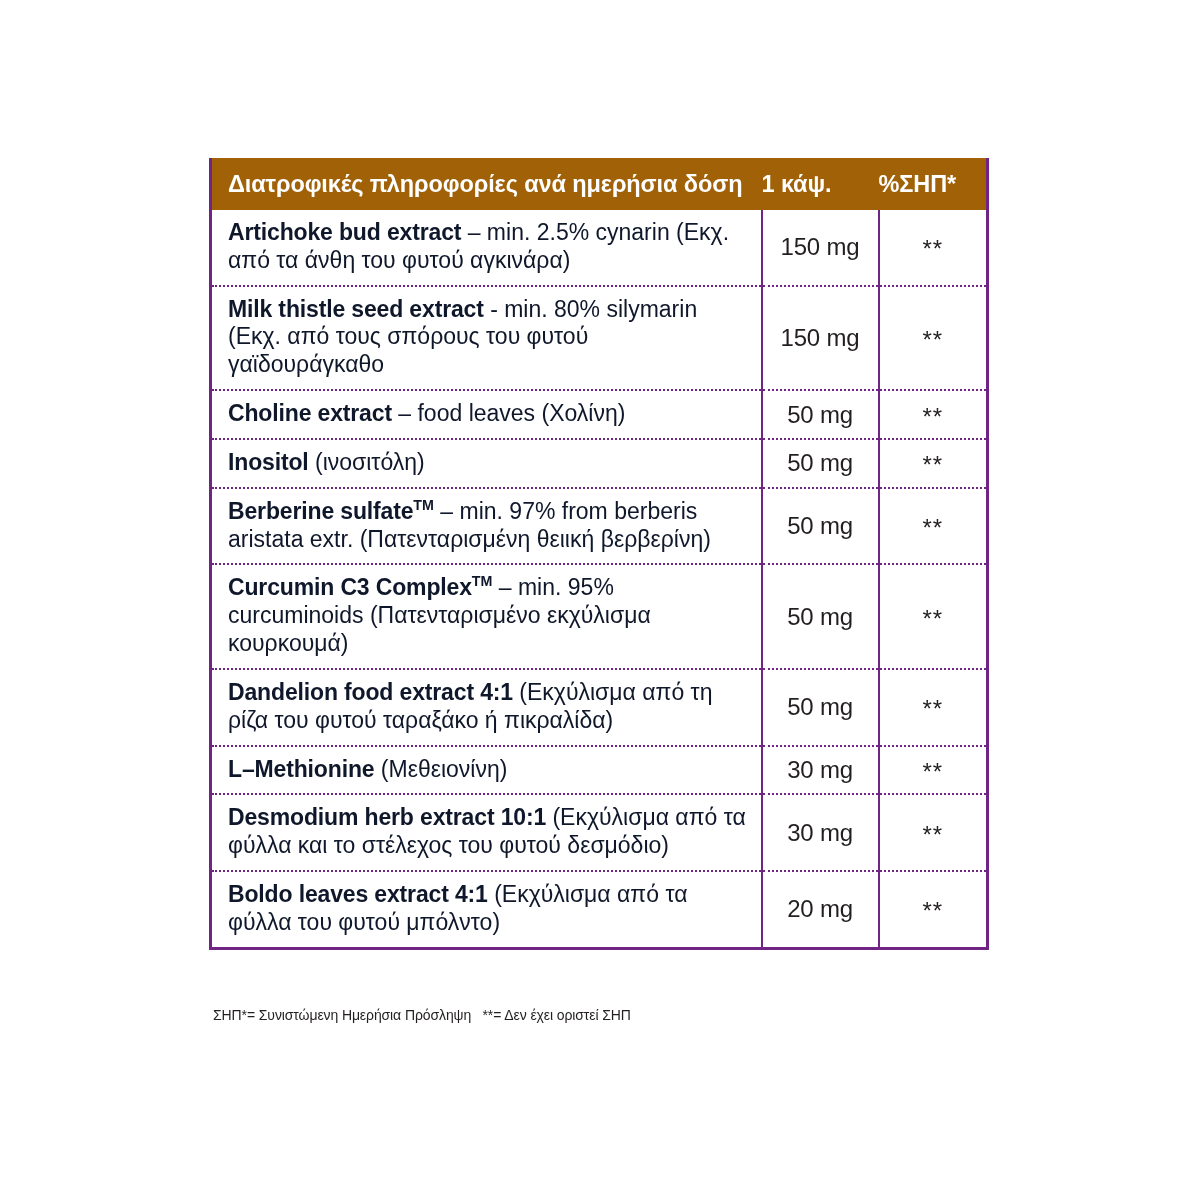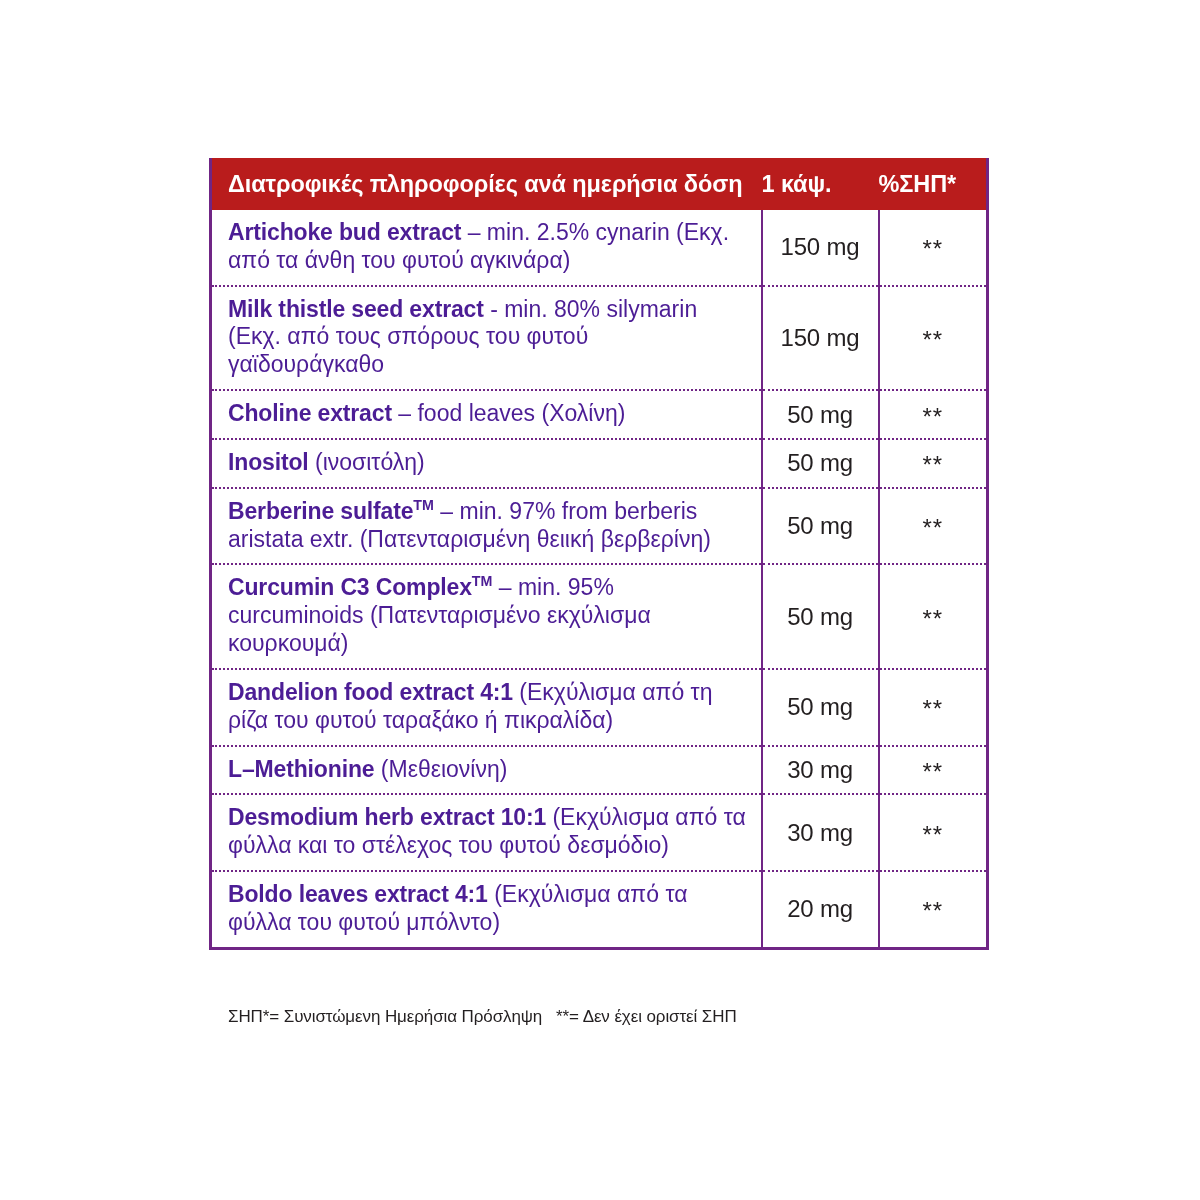--- a/index.html
+++ b/index.html
@@ -37,21 +37,21 @@
     border-right: 3px solid #702585;
     border-bottom: 3px solid #702585;
   }
 
   .nutri-table col.c-name  { width: 551px; }
   .nutri-table col.c-dose  { width: 117px; }
   .nutri-table col.c-rda   { width: 109px; }
 
   
   thead tr {
-    background: #b91c1c;
+    background: #a16207;
   }
   thead th {
     color: #ffffff;
     font-weight: bold;
     font-size: 23.5px;
     letter-spacing: -0.1px;
     padding: 0;
     height: 52px;
     vertical-align: middle;
     border: none;
@@ -72,21 +72,21 @@
     vertical-align: middle;
   }
   tbody tr:last-child td {
     border-bottom: none;
   }
 
   td.t-name {
     padding: 9px 10px 10px 16px;
     text-align: left;
     line-height: 1.21;
-    color: #4c1d95;
+    color: #0f172a;
     font-size: 23px;
   }
   td.t-dose {
     border-left: 2.5px solid #702585;
     border-right: 2.5px solid #702585;
     text-align: center;
     font-size: 24px;
     color: #231f20;
     letter-spacing: -0.2px;
   }
@@ -114,23 +114,23 @@
     font-size: 0.62em;
     vertical-align: super;
     line-height: 0;
     font-weight: bold;
     letter-spacing: 0;
   }
 
   
   .footnote {
     position: absolute;
-    left: 228px;
+    left: 213px;
     top: 1007px;
-    font-size: 17px;
+    font-size: 14px;
     color: #231f20;
     white-space: pre;
     letter-spacing: -0.1px;
   }
 </style>
 </head>
 <body>
 
 <div id="stage">
 

